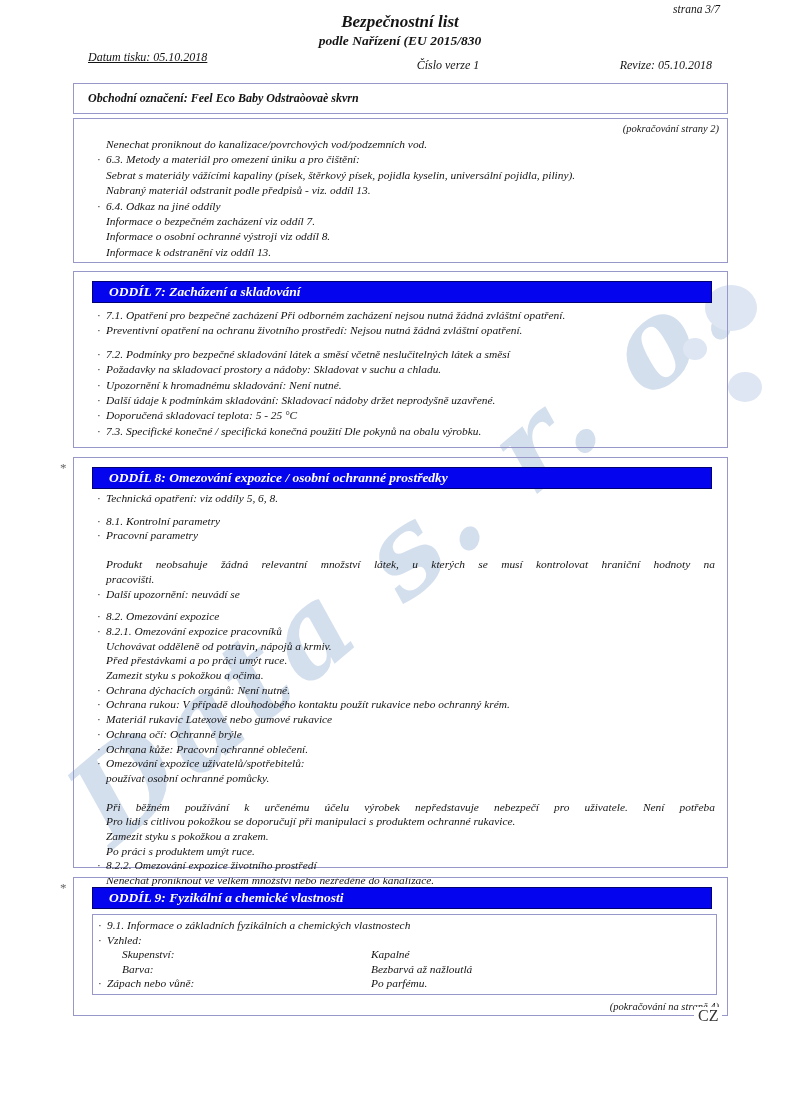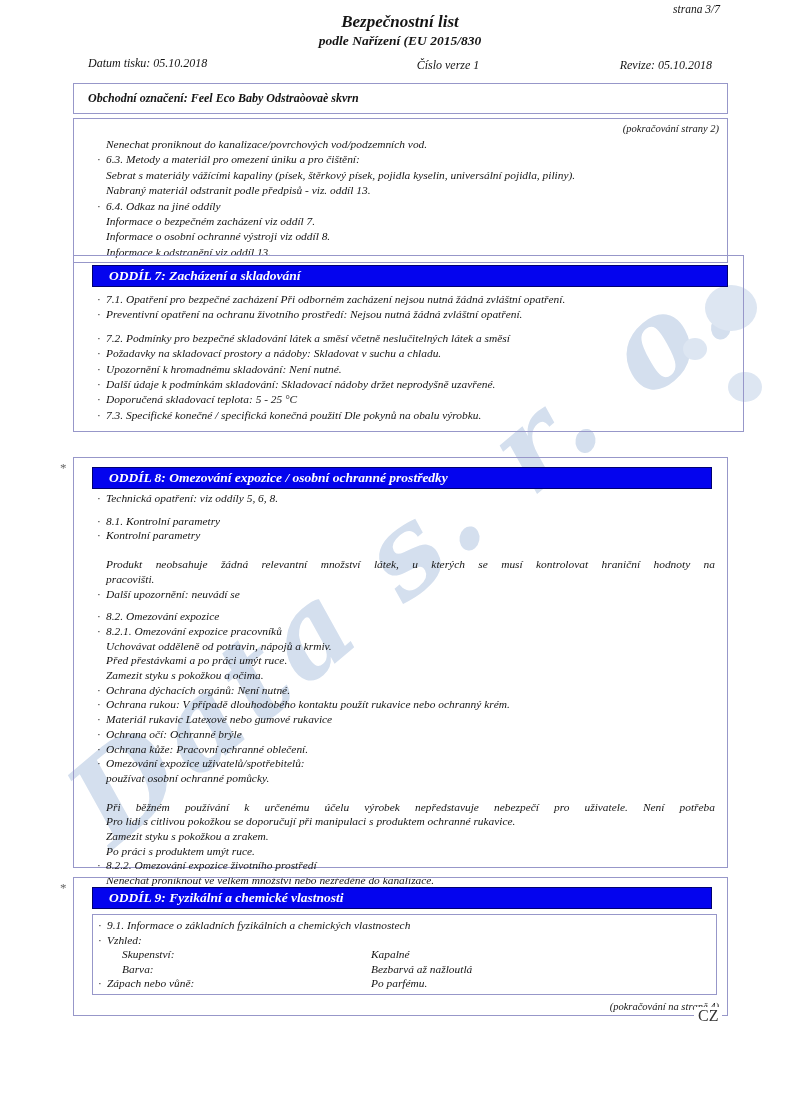--- a/index.html
+++ b/index.html
@@ -7,38 +7,38 @@
     width:800px;height:1100px;position:relative;background:#ffffff;
     font-family:"Liberation Serif","DejaVu Serif",serif;
     font-style:italic;color:#141414;overflow:hidden;
   }
   
   .corner{position:absolute;top:3px;right:80px;font-size:11.5px;}
   .doc-title{position:absolute;top:12px;left:0;width:100%;text-align:center;
     font-size:17px;font-weight:bold;}
   .doc-subtitle{position:absolute;top:33px;left:0;width:100%;text-align:center;
     font-size:13.5px;font-weight:bold;}
-  .meta-print{position:absolute;top:56px;left:88px;font-size:12px;}
+  .meta-print{position:absolute;top:50px;left:88px;font-size:12px;text-decoration:underline;}
   .meta-version{position:absolute;top:58px;left:0;width:100%;text-align:center;font-size:12px;margin-left:48px;}
   .meta-revision{position:absolute;top:58px;right:88px;font-size:12px;}
   
   .wm{position:absolute;top:480px;left:-100px;width:1020px;height:160px;
     transform:rotate(-40deg);text-align:center;font-size:118px;font-weight:bold;
     color:#d4dfee;letter-spacing:6px;white-space:nowrap;z-index:0;
     font-family:"DejaVu Serif",serif;}
   .blob{position:absolute;border-radius:50%;background:#dde6f2;z-index:0;}
   .blob1{left:705px;top:285px;width:52px;height:46px;}
   .blob2{left:683px;top:338px;width:24px;height:22px;}
   .blob3{left:728px;top:372px;width:34px;height:30px;}
   
   .box{position:absolute;left:73px;width:653px;border:1px solid #9797c9;
     background:transparent;z-index:1;}
   .box-a{top:83px;height:29px;}
   .box-b{top:118px;height:143px;}
-  .box-c{top:255px;height:175px;padding-left:16px;}
+  .box-c{top:271px;height:175px;}
   .box-d{top:457px;height:409px;}
   .box-e{top:877px;height:137px;}
   .trade-name{padding:7px 0 0 14px;font-size:12px;font-weight:bold;white-space:nowrap;}
   .cont-label{position:absolute;top:4px;right:8px;font-size:10.5px;}
   .cont-next{position:absolute;bottom:3px;right:8px;font-size:10.5px;}
   .bar{position:absolute;left:18px;right:15px;top:9px;height:20px;background:#0404ee;
     border:1px solid #000070;color:#ffffff;font-weight:bold;font-size:13.5px;
     line-height:20px;padding-left:16px;white-space:nowrap;}
   .lines{position:absolute;left:32px;right:12px;}
   .box-b .lines{top:18px;}
@@ -114,21 +114,21 @@
       <div class="line"><span class="bullet">·</span><span class="b">7.3. Specifické konečné / specifická konečná použití</span><span> Dle pokynů na obalu výrobku.</span></div>
     </div>
 </div>
 
 <span class="marker marker-8">*</span>
 <div class="box box-d">
   <div class="bar">ODDÍL 8: Omezování expozice / osobní ochranné prostředky</div>
   <div class="lines">
       <div class="line"><span class="bullet">·</span><span class="b">Technická opatření:</span><span> viz oddíly 5, 6, 8.</span></div>
       <div class="line gap"><span class="bullet">·</span><span class="b">8.1. Kontrolní parametry</span></div>
-      <div class="line"><span class="bullet">·</span><span class="b">Kontrolní parametry</span></div>
+      <div class="line"><span class="bullet">·</span><span class="b">Pracovní parametry</span></div>
       <div class="line justify"><span>Produkt neobsahuje žádná relevantní množství látek, u kterých se musí kontrolovat hraniční hodnoty na</span></div>
       <div class="line"><span>pracovišti.</span></div>
       <div class="line"><span class="bullet">·</span><span class="b">Další upozornění:</span><span> neuvádí se</span></div>
       <div class="line gap"><span class="bullet">·</span><span class="b">8.2. Omezování expozice</span></div>
       <div class="line"><span class="bullet">·</span><span class="b">8.2.1. Omezování expozice pracovníků</span></div>
       <div class="line"><span>Uchovávat odděleně od potravin, nápojů a krmiv.</span></div>
       <div class="line"><span>Před přestávkami a po práci umýt ruce.</span></div>
       <div class="line"><span>Zamezit styku s pokožkou a očima.</span></div>
       <div class="line"><span class="bullet">·</span><span class="b">Ochrana dýchacích orgánů:</span><span> Není nutné.</span></div>
       <div class="line"><span class="bullet">·</span><span class="b">Ochrana rukou:</span><span> V případě dlouhodobého kontaktu použít rukavice nebo ochranný krém.</span></div>

